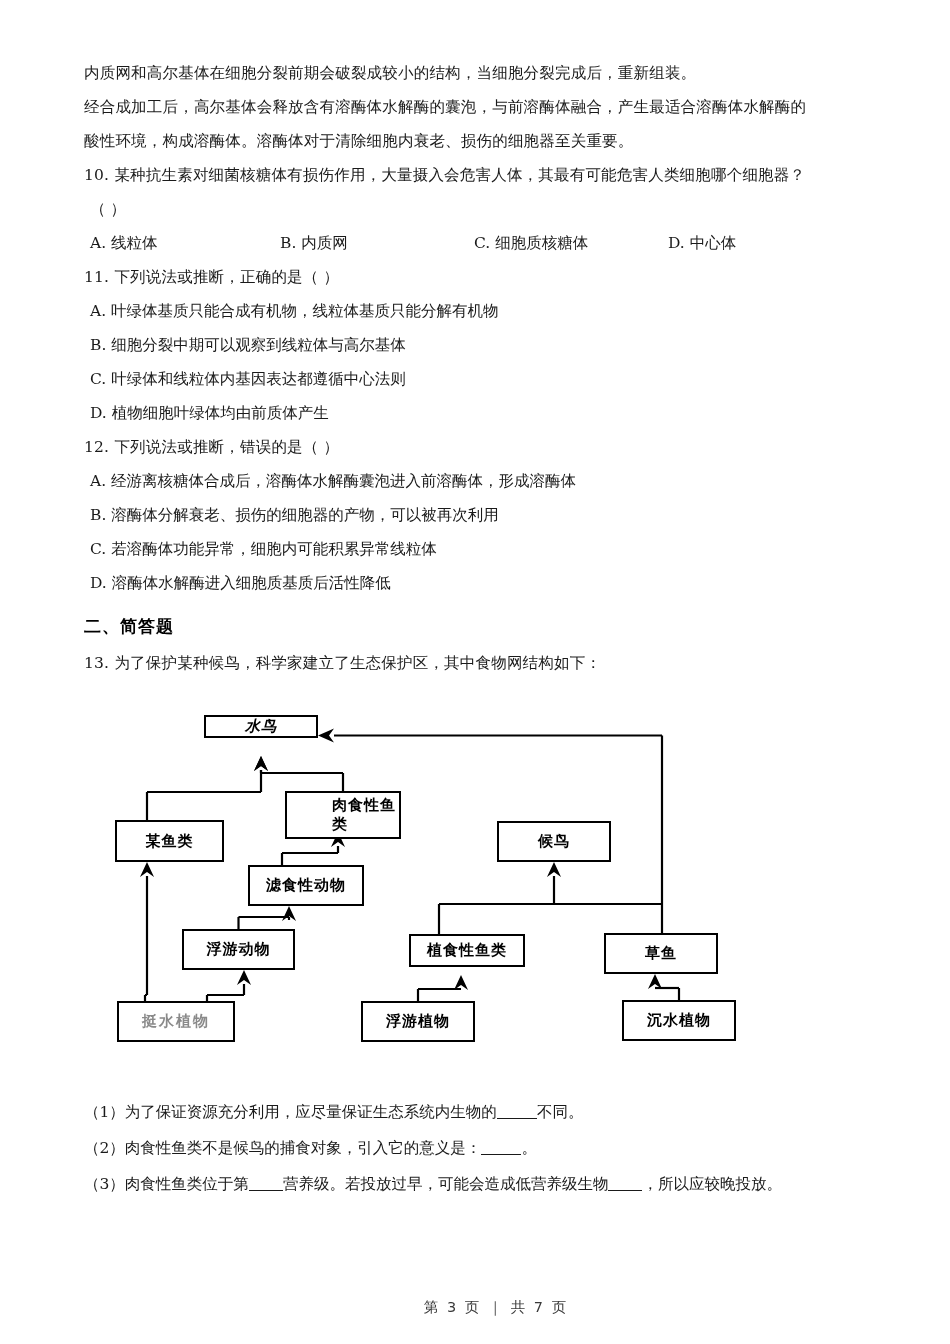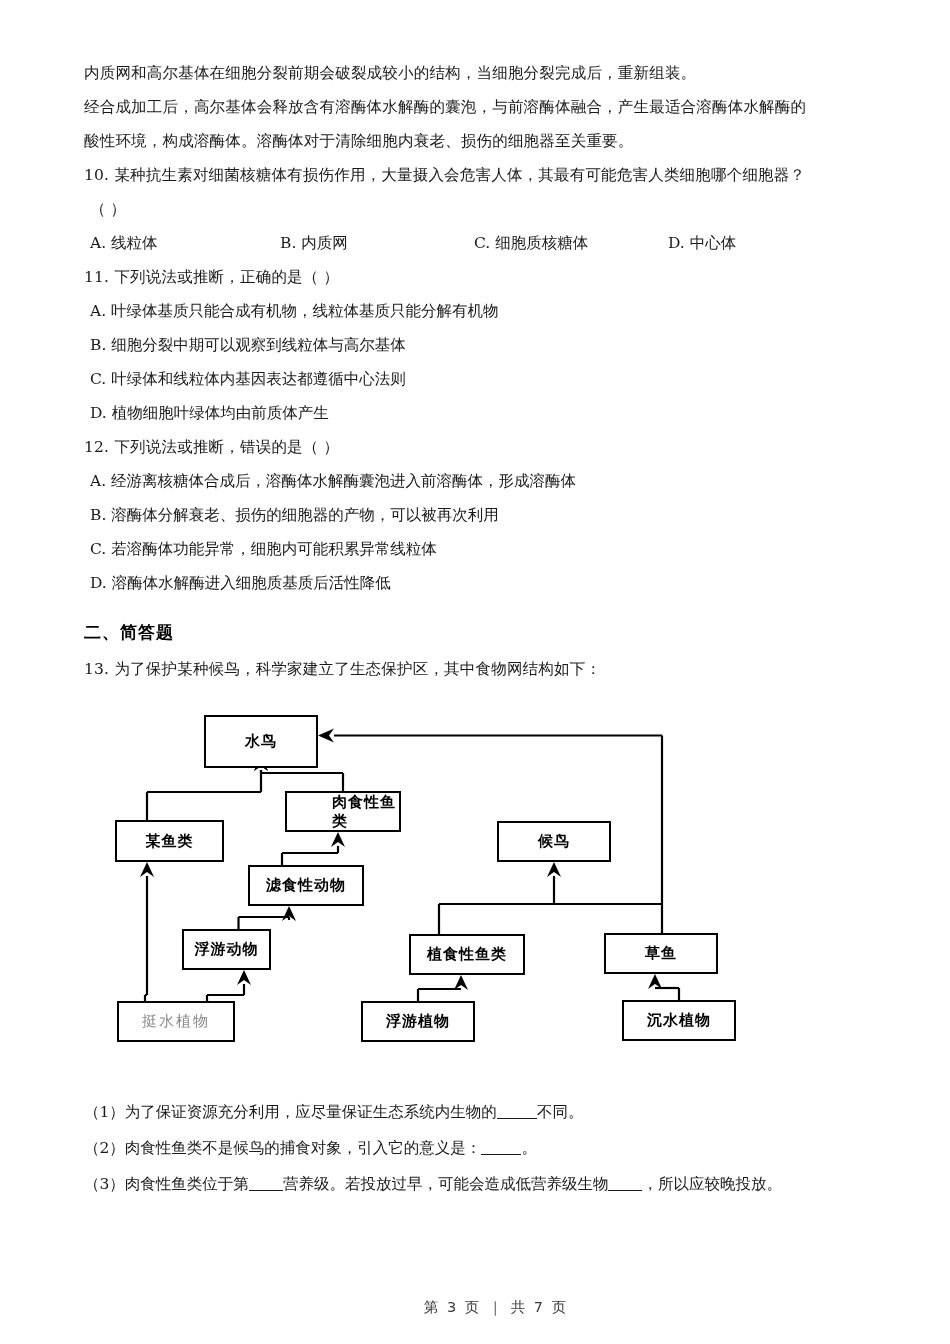--- a/index.html
+++ b/index.html
@@ -62,21 +62,21 @@
   .opt-block {
     font-size: 15.5px;
     line-height: 34px;
     color: #1a1a1a;
     padding-left: 6px;
   }
   .section-head {
     font-size: 17px;
     font-weight: bold;
     line-height: 36px;
-    margin-top: 14px;
+    margin-top: 8px;
     margin-bottom: 2px;
     font-family: "DejaVu Sans", "Liberation Sans", sans-serif;
     letter-spacing: 1px;
   }
   .subq {
     font-size: 15.5px;
     line-height: 36px;
     color: #1a1a1a;
   }
   .blank {
@@ -105,21 +105,21 @@
     align-items: center;
     justify-content: center;
     font-size: 15px;
     font-weight: bold;
     font-family: "DejaVu Sans", "Liberation Sans", sans-serif;
     letter-spacing: 1px;
     color: #000;
     z-index: 3;
   }
   .fw-box.plain {
-    font-weight: normal;
+    font-weight: bold;
     font-family: "DejaVu Serif", "Liberation Serif", serif;
     letter-spacing: 2px;
   }
   .fw-box.faint { color: #8a8a8a; }
   #fw-svg {
     position: absolute;
     left: 0; top: 0;
     width: 786px;
     height: 360px;
     z-index: 1;
@@ -213,39 +213,39 @@
         <line x1="355" y1="228" x2="355" y2="198" stroke="#000" stroke-width="2.2"></line>
         <line x1="355" y1="198" x2="470" y2="198" stroke="#000" stroke-width="2.2"></line>
         <line x1="470" y1="198" x2="470" y2="170" stroke="#000" stroke-width="2.2"></line>
         <polygon points="463,171 470,156 477,171 470,166" fill="#000"></polygon>
         <line x1="578" y1="227" x2="578" y2="198" stroke="#000" stroke-width="2.2"></line>
         <line x1="578" y1="198" x2="470" y2="198" stroke="#000" stroke-width="2.2"></line>
         <line x1="578" y1="198" x2="578" y2="29.5" stroke="#000" stroke-width="2.2"></line>
         <line x1="578" y1="29.5" x2="250" y2="29.5" stroke="#000" stroke-width="2.2"></line>
         <polygon points="234,29.5 250,22.5 245,29.5 250,36.5" fill="#000"></polygon>
       </svg>
-  <div class="fw-box" style="left: 120px; top: 9px; width: 114px; height: 53px;">
+  <div class="fw-box" style="left: 120px; top: 9px; width: 114px; height: 23px; font-style: italic;">
         <span>水鸟</span>
       </div>
-      <div class="fw-box" style="left: 201px; top: 85px; width: 116px; height: 41px; padding-left: 45px;">
+      <div class="fw-box" style="left: 201px; top: 85px; width: 116px; height: 48px; padding-left: 45px;">
         <span>肉食性鱼类</span>
       </div>
       <div class="fw-box" style="left: 11px; top: 114px; width: 109px; height: 42px; margin-left: 20px;">
         <span>某鱼类</span>
       </div>
       <div class="fw-box" style="left: 413px; top: 115px; width: 114px; height: 41px;">
         <span>候鸟</span>
       </div>
       <div class="fw-box" style="left: 140px; top: 159px; width: 116px; height: 41px; margin-left: 24px;">
         <span>滤食性动物</span>
       </div>
-      <div class="fw-box" style="left: 98px; top: 223px; width: 89px; height: 41px;">
+      <div class="fw-box" style="left: 98px; top: 223px; width: 113px; height: 41px;">
         <span>浮游动物</span>
       </div>
-      <div class="fw-box" style="left: 325px; top: 228px; width: 116px; height: 41px;">
+      <div class="fw-box" style="left: 325px; top: 228px; width: 116px; height: 33px;">
         <span>植食性鱼类</span>
       </div>
       <div class="fw-box" style="left: 520px; top: 227px; width: 114px; height: 41px;">
         <span>草鱼</span>
       </div>
       <div class="fw-box faint plain" style="left: 33px; top: 295px; width: 118px; height: 41px;">
         <span>挺水植物</span>
       </div>
       <div class="fw-box" style="left: 277px; top: 295px; width: 114px; height: 41px; text-align: center;">
         <span>浮游植物</span>

